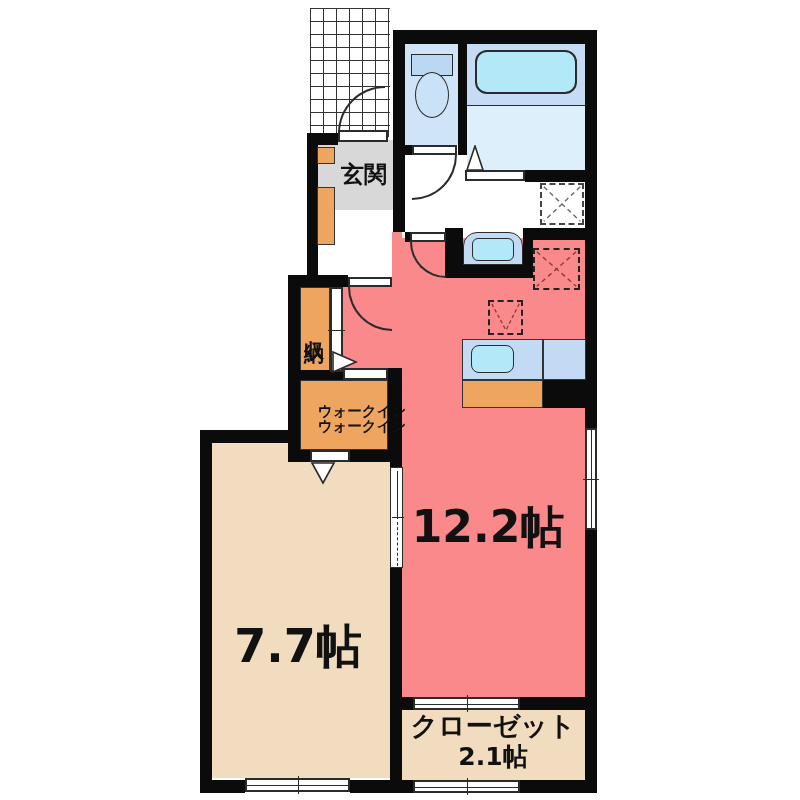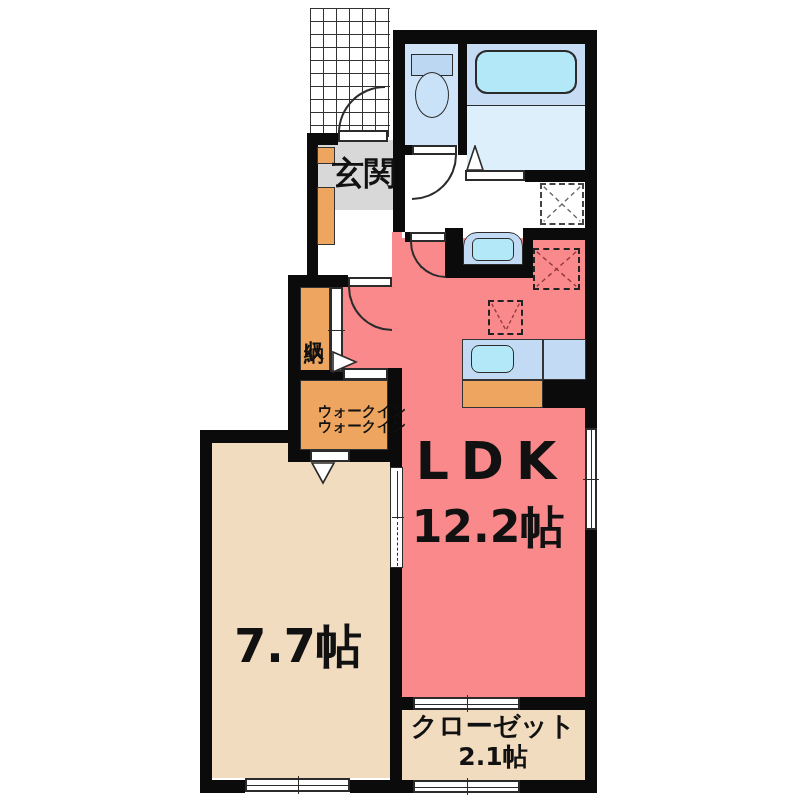--- a/index.html
+++ b/index.html
@@ -144,30 +144,29 @@
       <line x1="45" y1="2" x2="2" y2="40" stroke="#90393b" stroke-width="1.5" stroke-dasharray="5 4"></line>
     </svg>
   </div>
   <div class="dashbox" style="left:488px;top:300px;width:35px;height:35px;border-color:#222;">
     <svg viewBox="0 0 35 35" preserveAspectRatio="none">
       <line x1="2" y1="2" x2="18" y2="32" stroke="#90393b" stroke-width="1.5" stroke-dasharray="4 3"></line>
       <line x1="33" y1="2" x2="18" y2="32" stroke="#90393b" stroke-width="1.5" stroke-dasharray="4 3"></line>
     </svg>
   </div>
 
-  <div class="lbl" style="left:364px;top:174px;font-size:32px;">玄関</div>
+  <div class="lbl" style="left:364px;top:174px;font-size:23px;">玄関</div>
 
   <div class="lbl" style="left:314px;top:328px;font-size:20px;writing-mode:vertical-rl;letter-spacing:3px;">収納</div>
 
   <div class="lbl" style="left:345px;top:419px;font-size:14.5px;padding-left:34px;">
     <div>ウォークイン</div>
     <div>ウォークイン</div>
   </div>
 
-  <div class="lbl" style="left:492px;top:461px;font-size:52px;letter-spacing:12px;">LDK</div>
   <div class="lbl" style="left:488px;top:527px;font-size:44px;">12.2帖</div>
 
   <div class="lbl" style="left:298px;top:646px;font-size:46px;">7.7帖</div>
 
   <div class="lbl" style="left:493px;top:726px;font-size:27px;">クローゼット</div>
   <div class="lbl" style="left:493px;top:757px;font-size:25px;">2.1帖</div>
 
 </div>
 
 </body></html>

